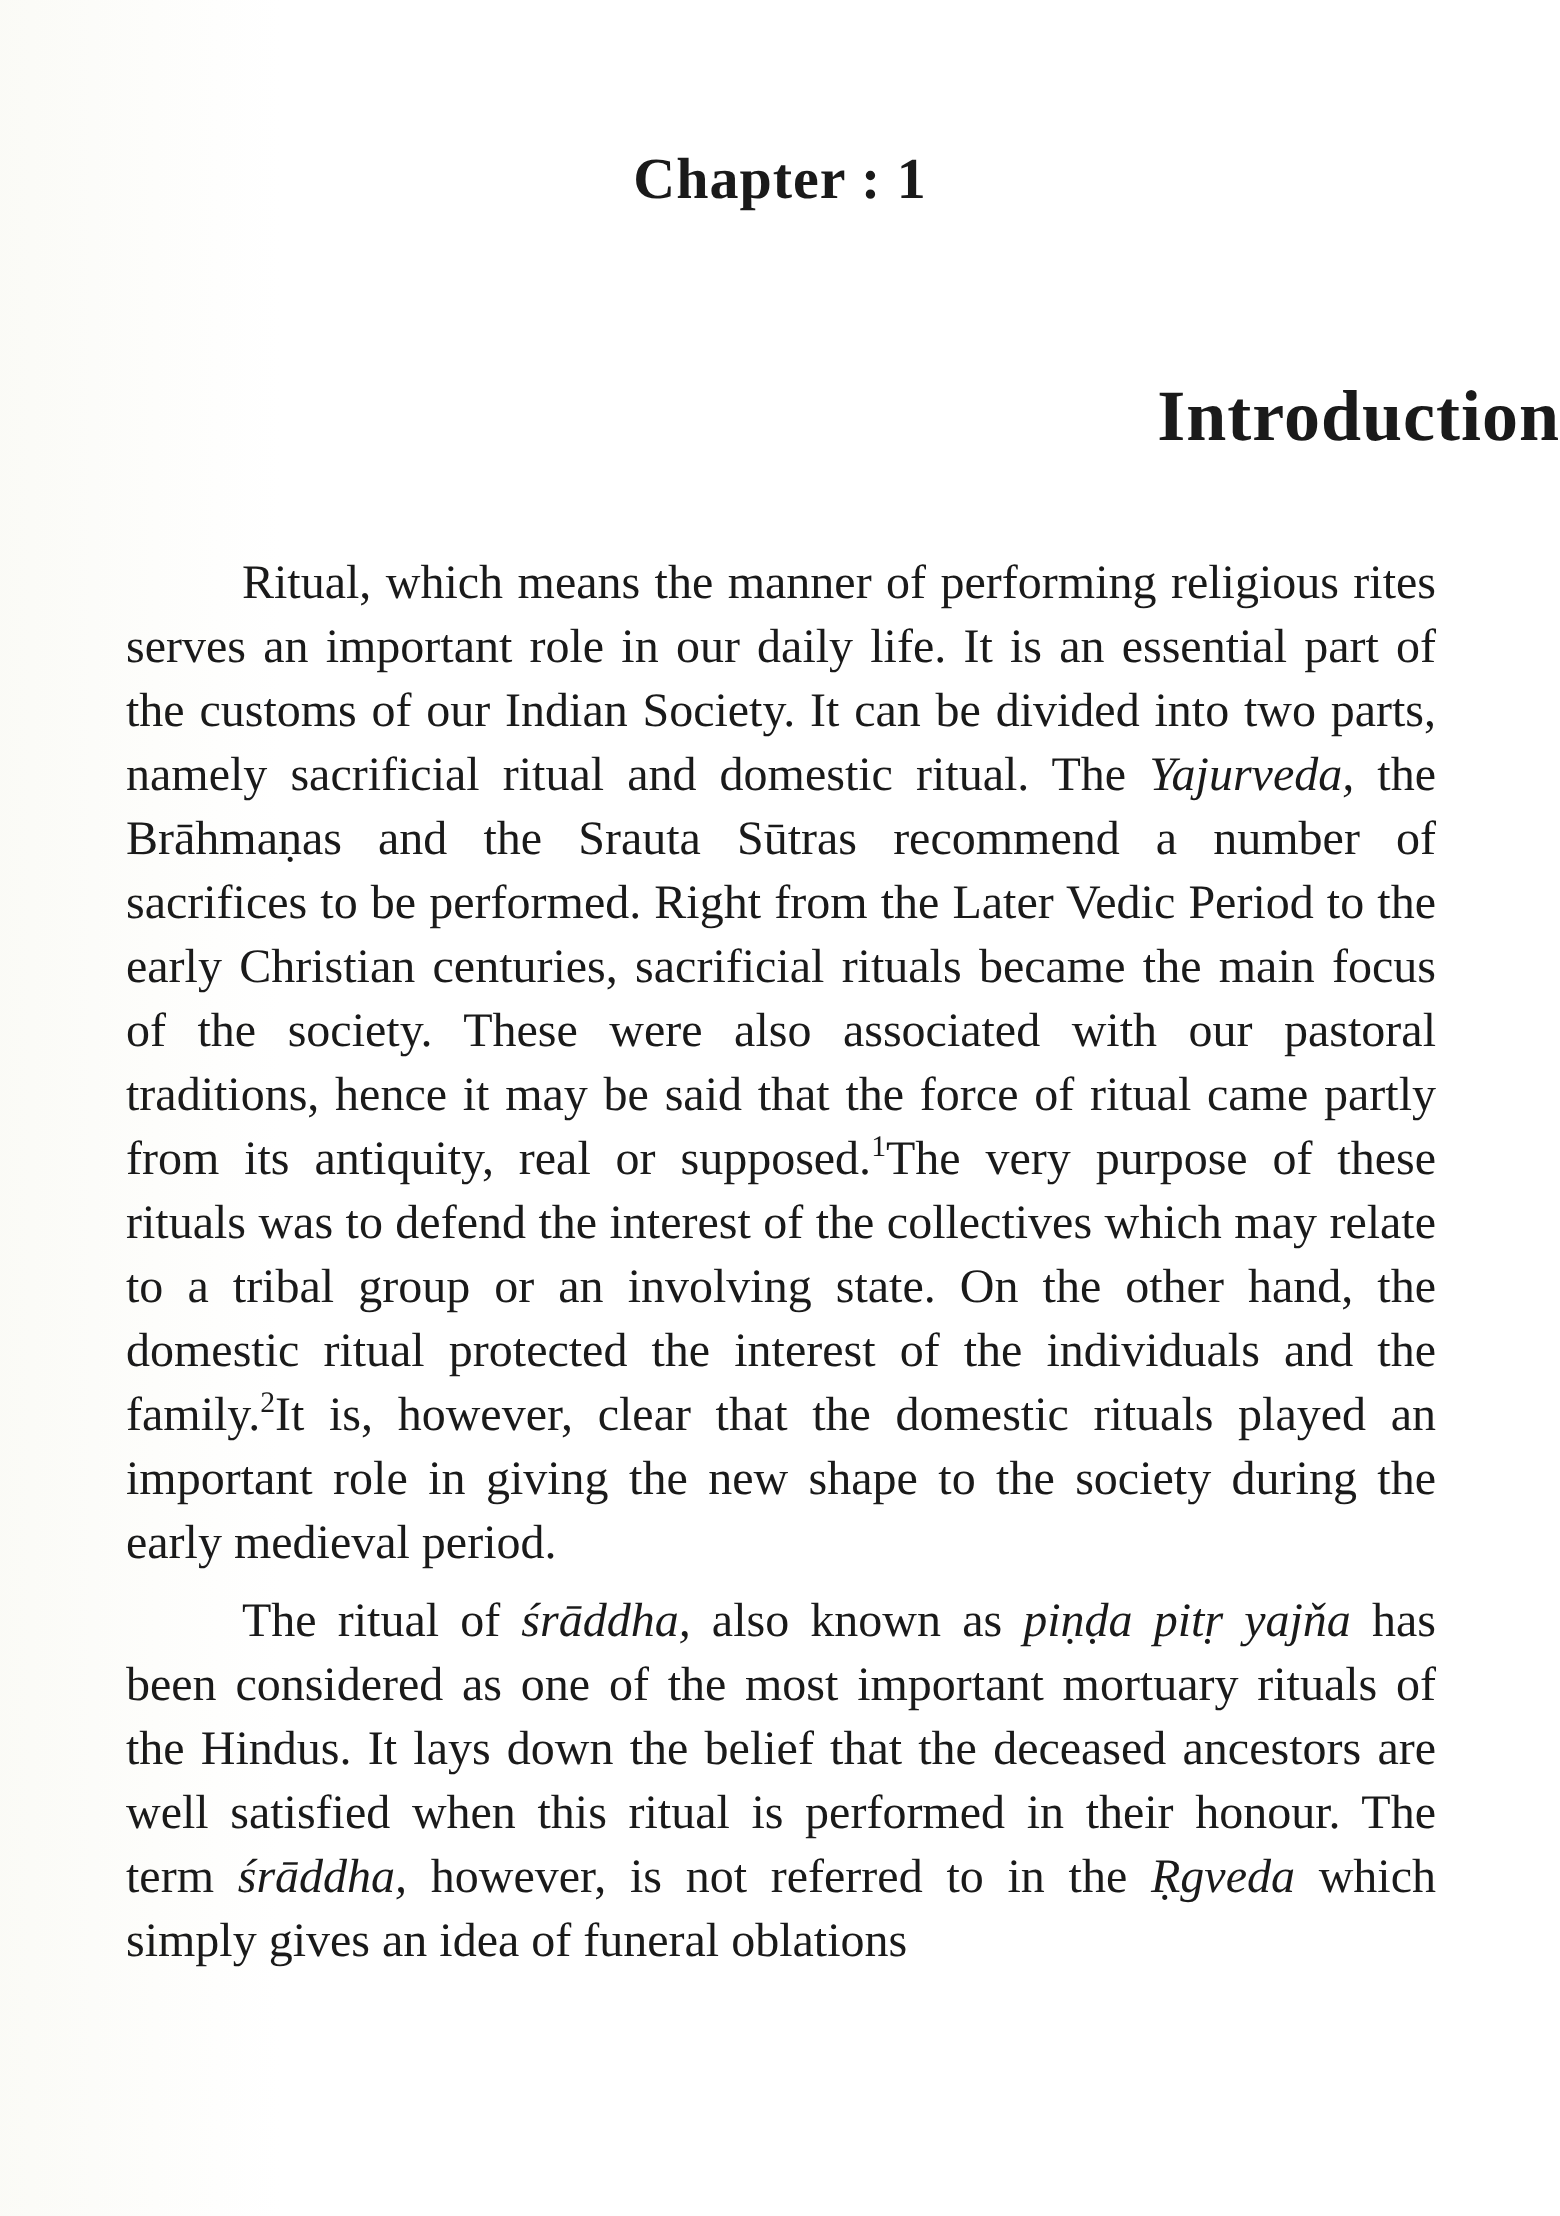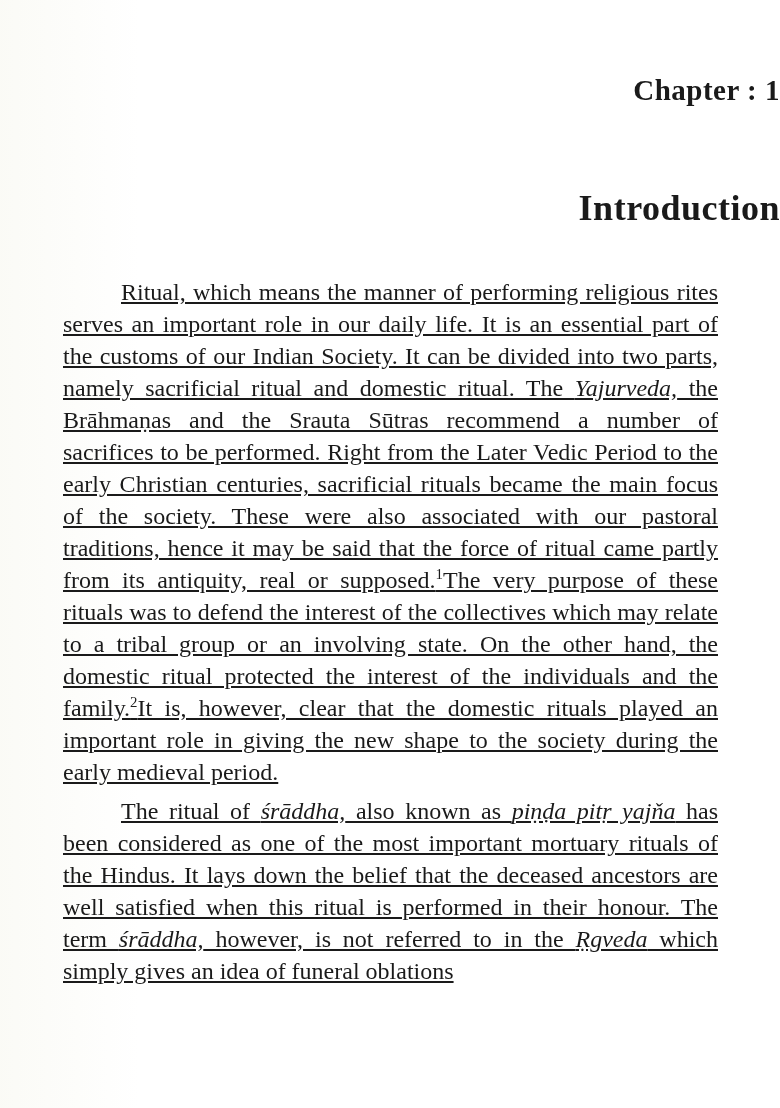--- a/index.html
+++ b/index.html
@@ -20,41 +20,40 @@
   .page {
     position: relative;
     width: 780px;
     height: 1108px;
     background: var(--paper);
     
     background-image: linear-gradient(to right, rgba(250,250,245,0.9) 0px, rgba(255,255,255,0) 140px);
   }
   .chapter {
     padding-top: 74px;
-    text-align: right;
+    text-align: center;
     font-size: 29px;
     font-weight: bold;
     letter-spacing: 0.5px;
   }
   .title {
     margin-top: 80px;
     text-align: right;
     font-size: 36px;
     font-weight: bold;
     letter-spacing: 0.5px;
   }
   .body-text {
     margin: 47px 62px 0 63px;
     font-size: 24px;
     line-height: 32px;
     text-align: justify;
   }
   .para {
     text-indent: 58px;
-    text-decoration: underline;
   }
   .para + .para {
     margin-top: 7px;
   }
   .it { font-style: italic; }
   sup {
     font-size: 62%;
     line-height: 0;
     vertical-align: super;
   }

